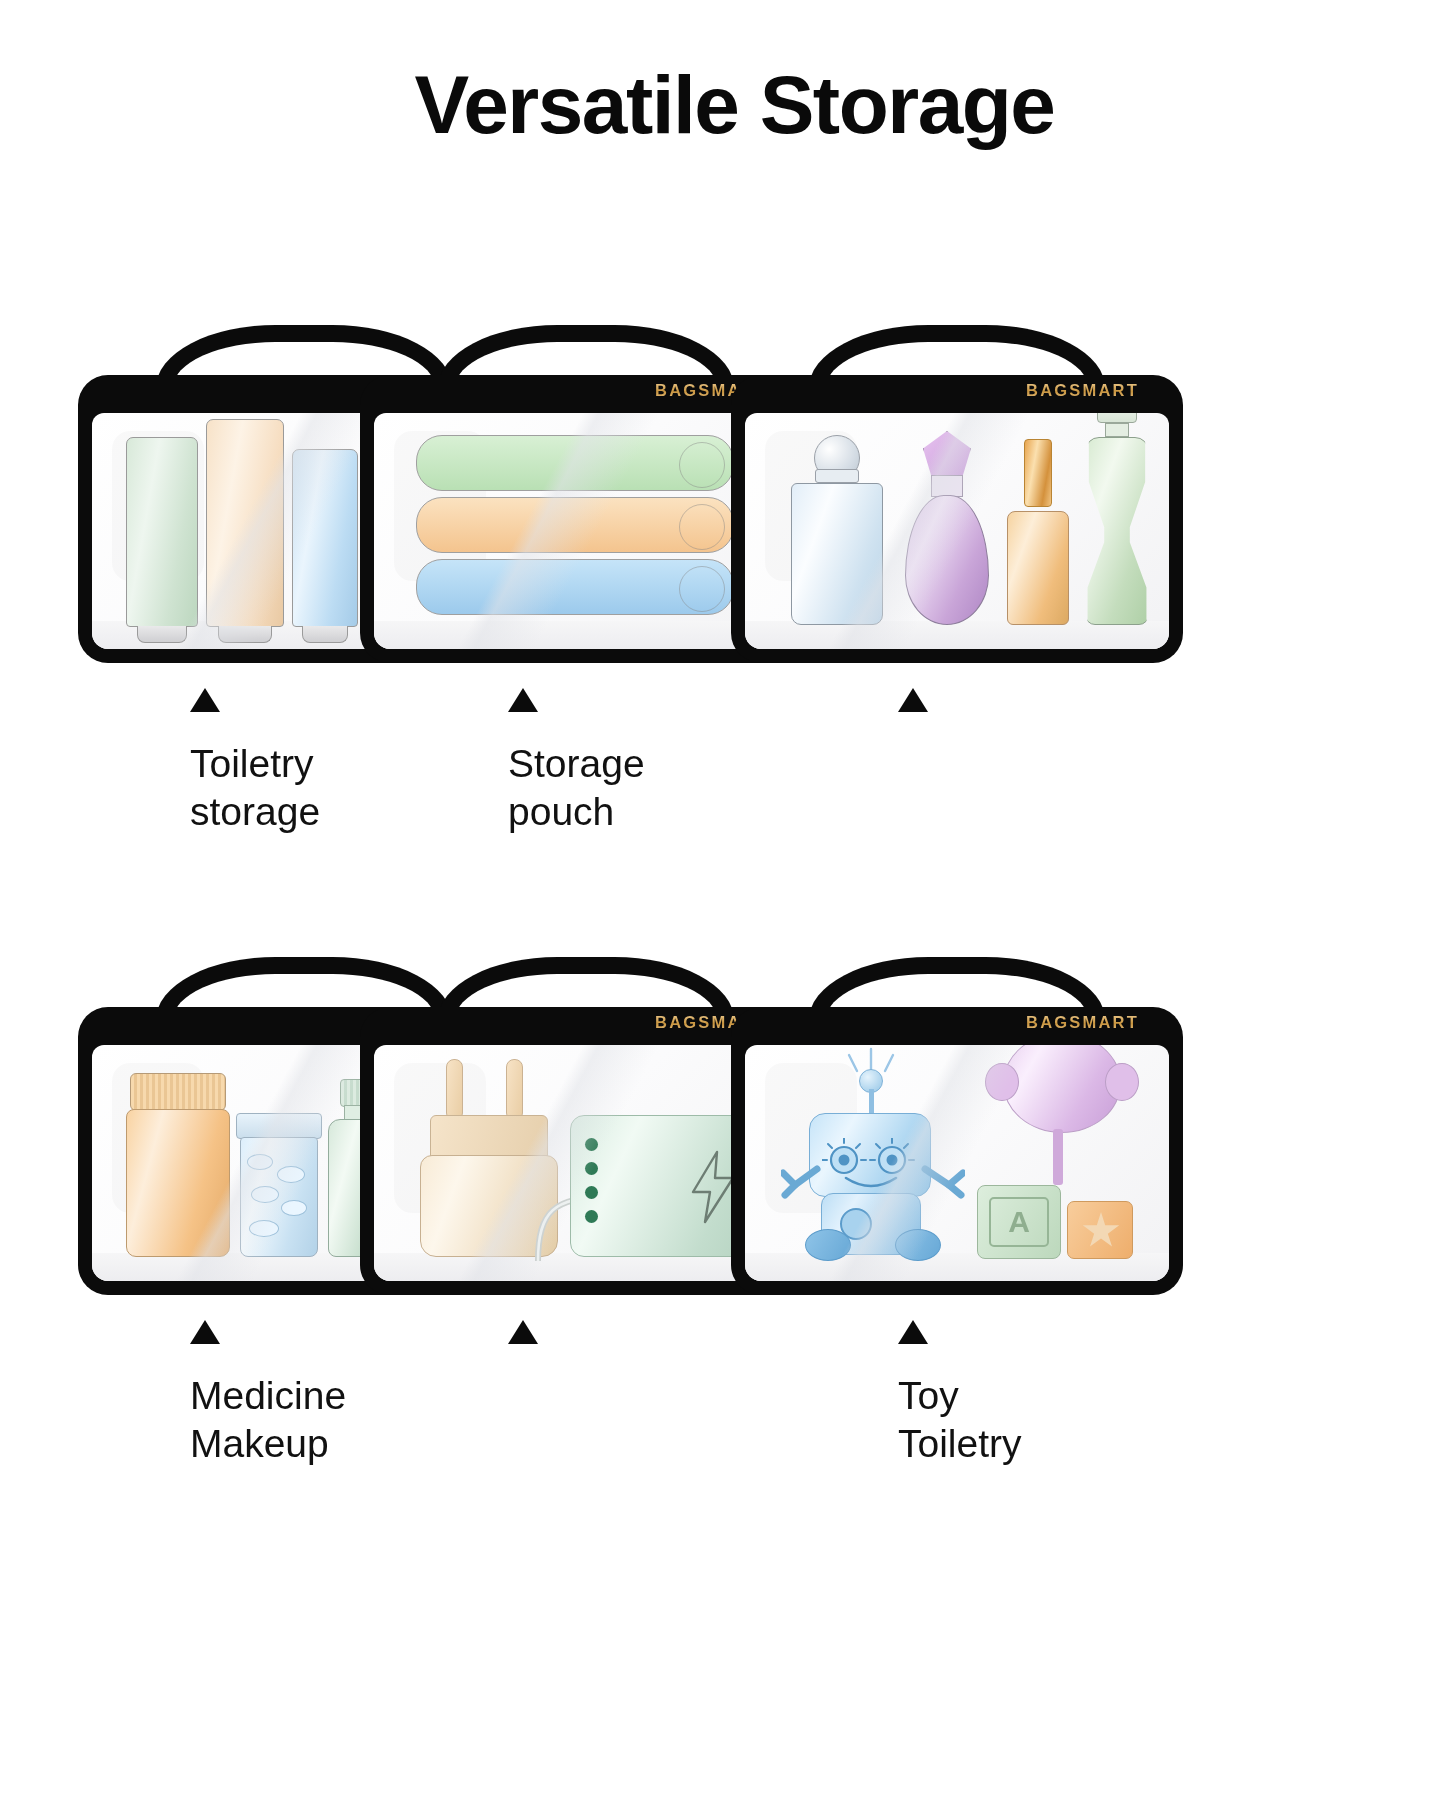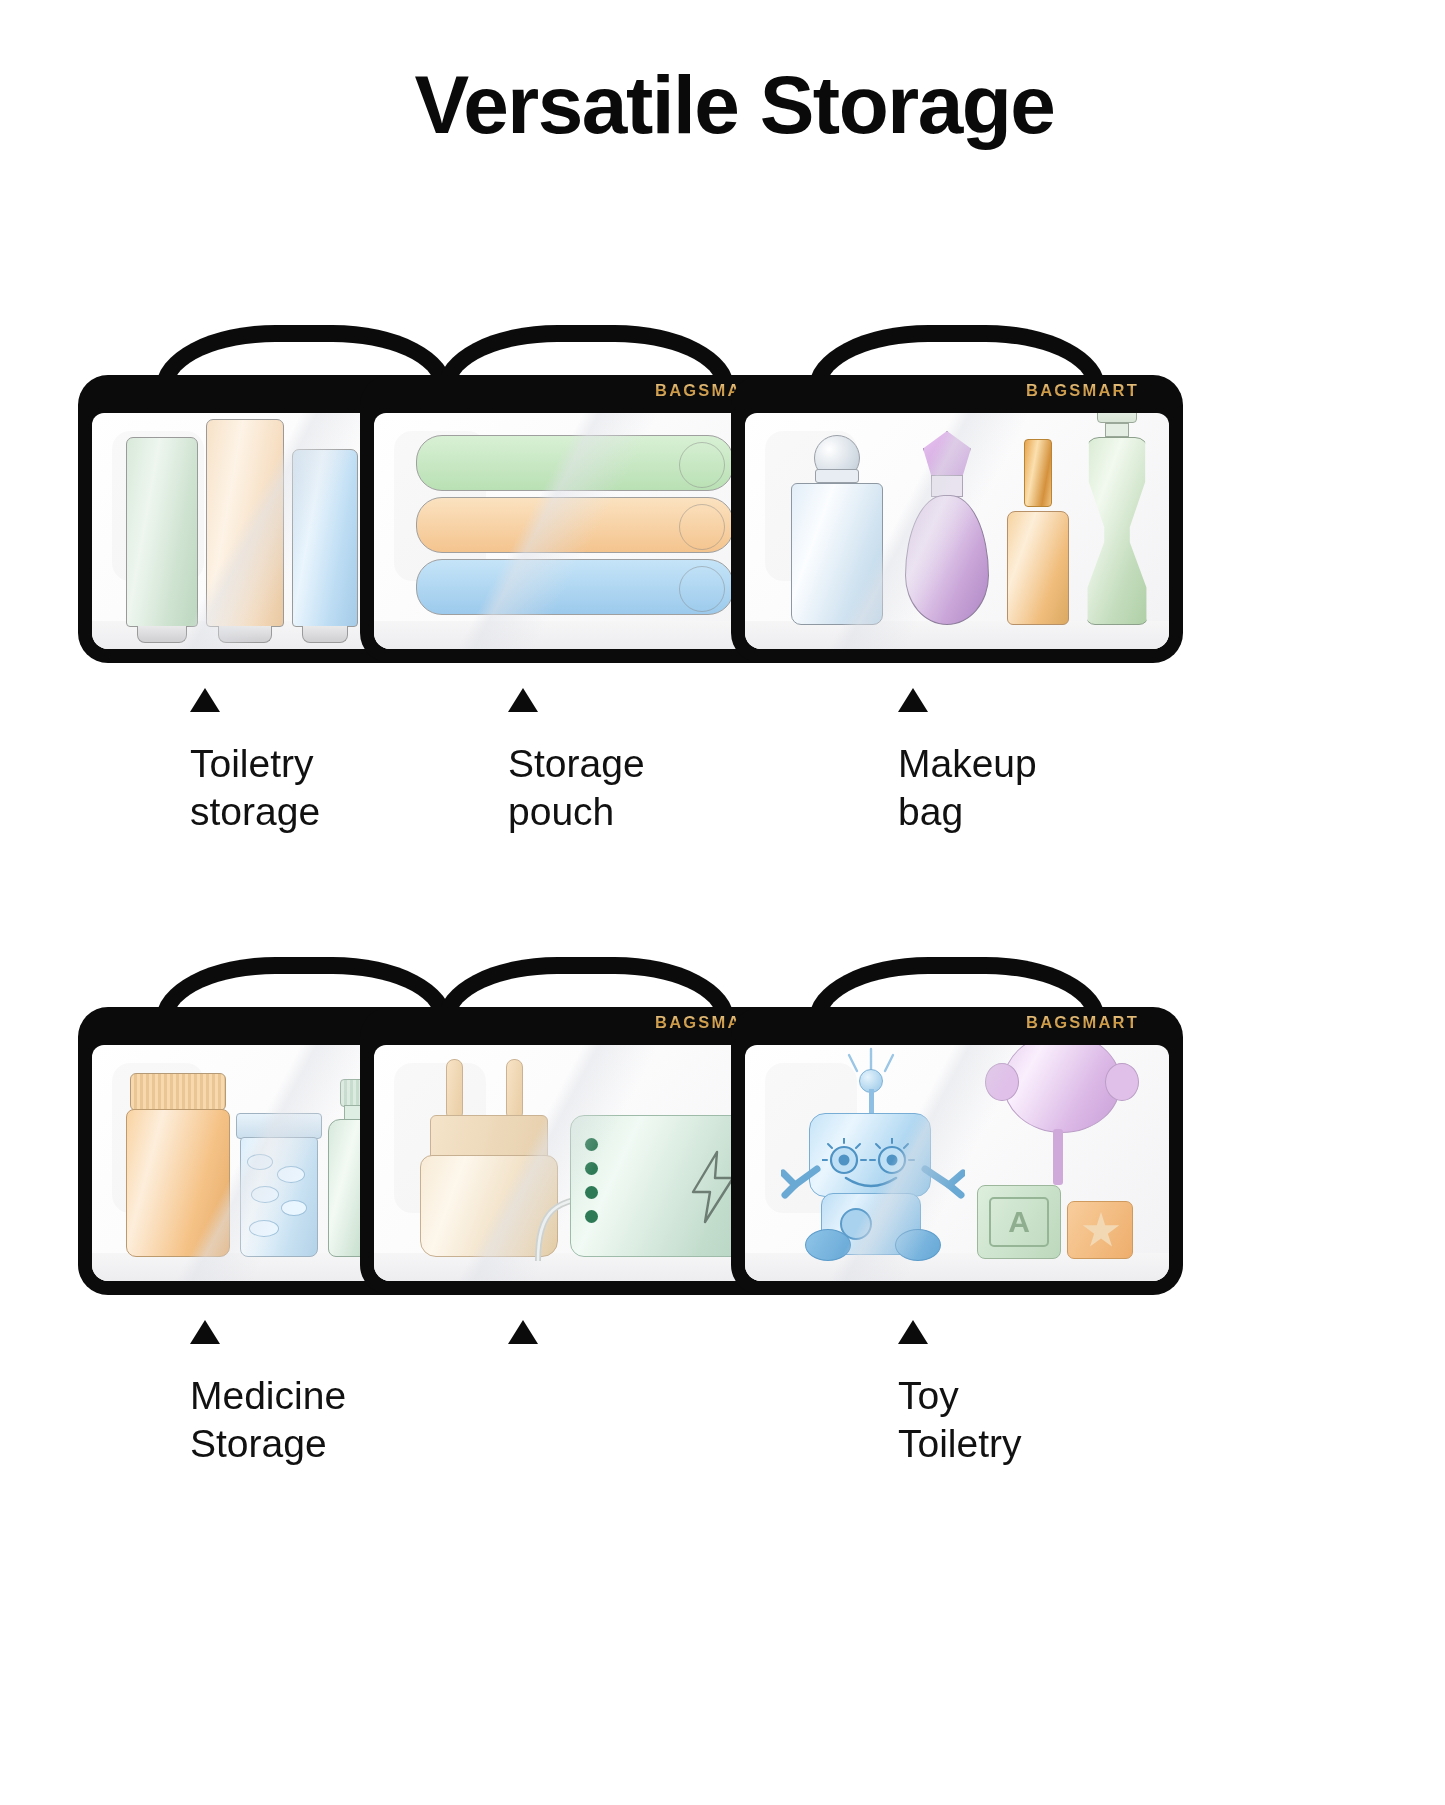--- a/index.html
+++ b/index.html
@@ -243,22 +243,20 @@
       <div class="cap-text">Toiletry
 storage</div>
     </div>
     <div class="caption" style="left:508px; top:370px;">
       <div class="arrow"></div>
       <div class="cap-text">Storage
 pouch</div>
     </div>
     <div class="caption" style="left:898px; top:370px;">
       <div class="arrow"></div>
-      <div class="cap-text">Makeup
-bag</div>
     </div>
   </div>
 
   <div class="row" id="row-2">
     <div class="pouch-strip">
 
       <div class="pouch p1">
         <div class="handle"></div>
         <div class="body">
           <div class="brand">BAGSMART</div>
@@ -418,21 +416,21 @@
 
           </div>
         </div>
       </div>
 
     </div>
 
     <div class="caption" style="left:190px; top:370px;">
       <div class="arrow"></div>
       <div class="cap-text">Medicine
-Storage</div>
+Makeup</div>
     </div>
     <div class="caption" style="left:508px; top:370px;">
       <div class="arrow"></div>
     </div>
     <div class="caption" style="left:898px; top:370px;">
       <div class="arrow"></div>
       <div class="cap-text">Toy
 Toiletry</div>
     </div>
   </div>

